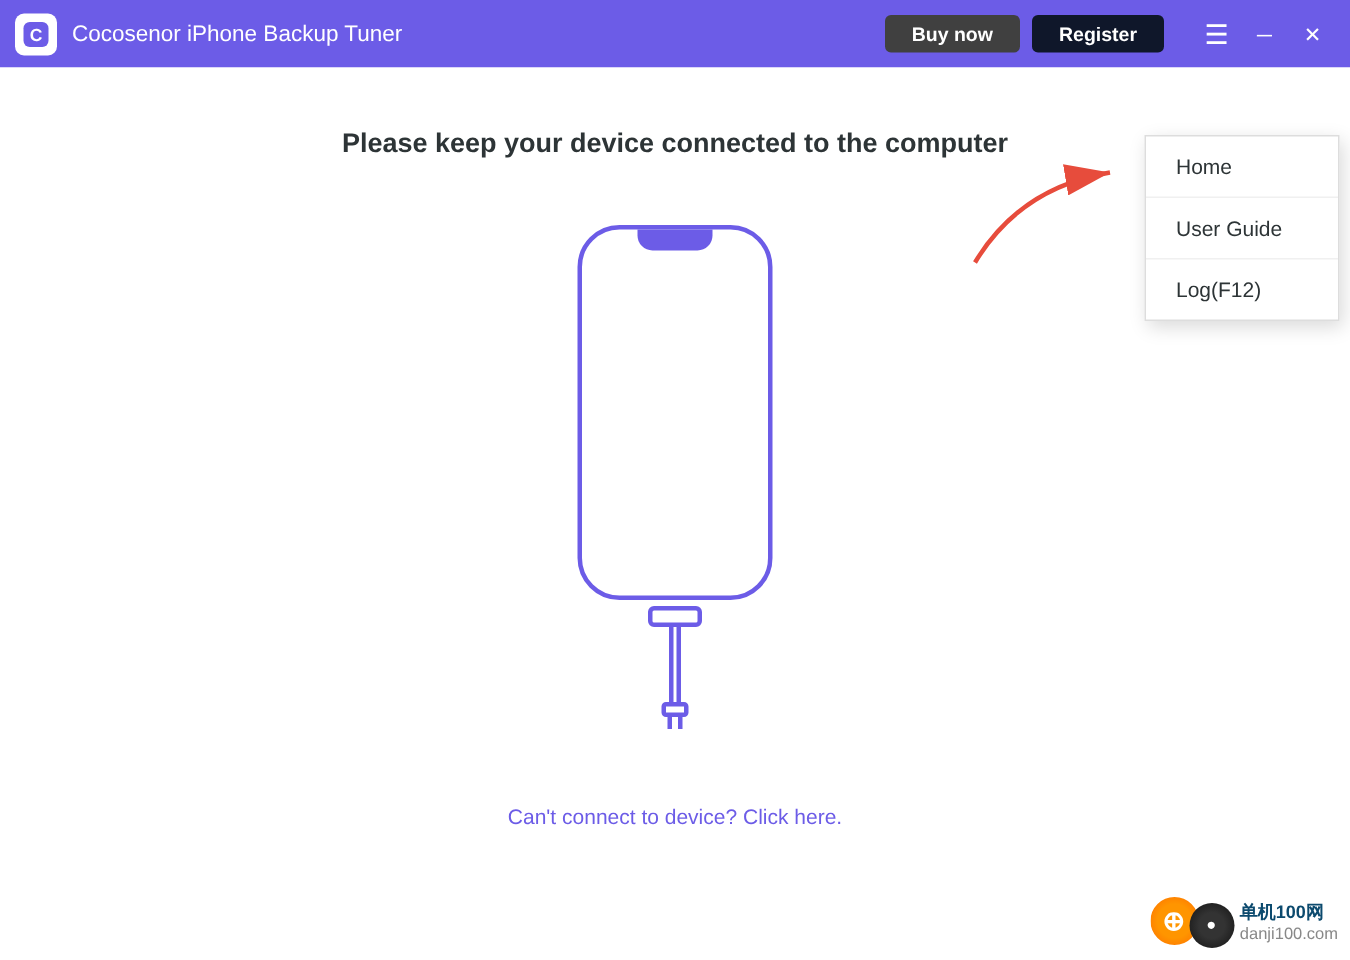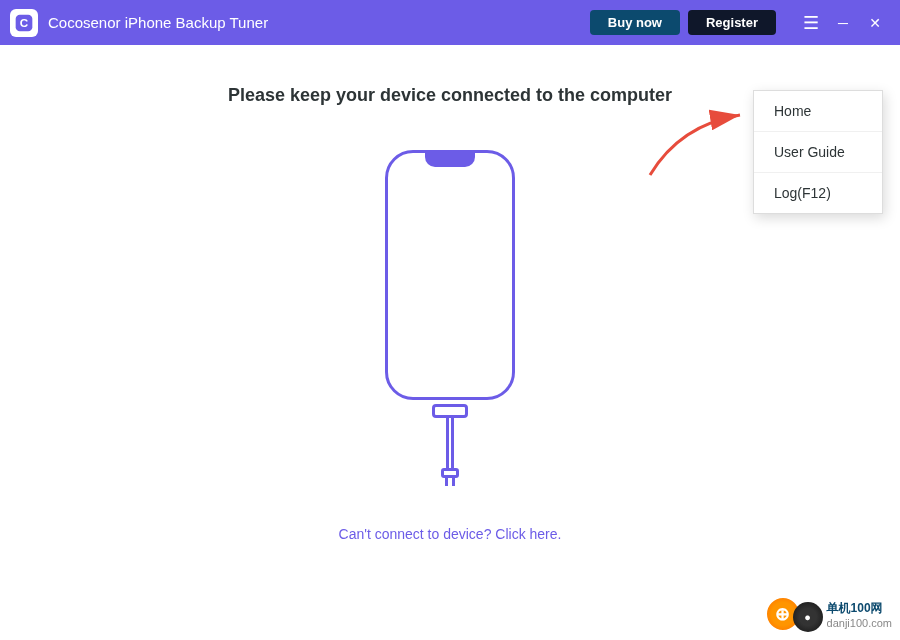--- a/index.html
+++ b/index.html
@@ -29,21 +29,21 @@
       font-size: 15px;
       font-weight: 500;
       flex: 1;
     }
     .titlebar-btn-group {
       display: flex;
       gap: 8px;
       align-items: center;
     }
     .buy-btn {
-      background: #0c4a6e;
+      background: #404040;
       color: #fff;
       border: none;
       padding: 5px 18px;
       border-radius: 4px;
       font-size: 13px;
       cursor: pointer;
       font-weight: 600;
     }
     .register-btn {
       background: #0f172a;
@@ -163,30 +163,30 @@
       height: 8px;
       border-left: 3px solid #6c5ce7;
       border-right: 3px solid #6c5ce7;
       background: #fff;
     }
 
     
     .cant-connect {
       color: #6c5ce7;
       font-size: 14px;
-      margin-top: 40px;
+      margin-top: 50px;
       cursor: pointer;
       text-decoration: none;
     }
 
     
     #dropdown-menu {
       position: absolute;
       top: 45px;
-      right: 17px;
+      right: 7px;
       width: 130px;
       background: #fff;
       border: 1px solid #ddd;
       box-shadow: 2px 4px 12px rgba(0,0,0,0.15);
       z-index: 100;
     }
     .menu-item {
       padding: 12px 20px;
       font-size: 14px;
       color: #2d3436;

